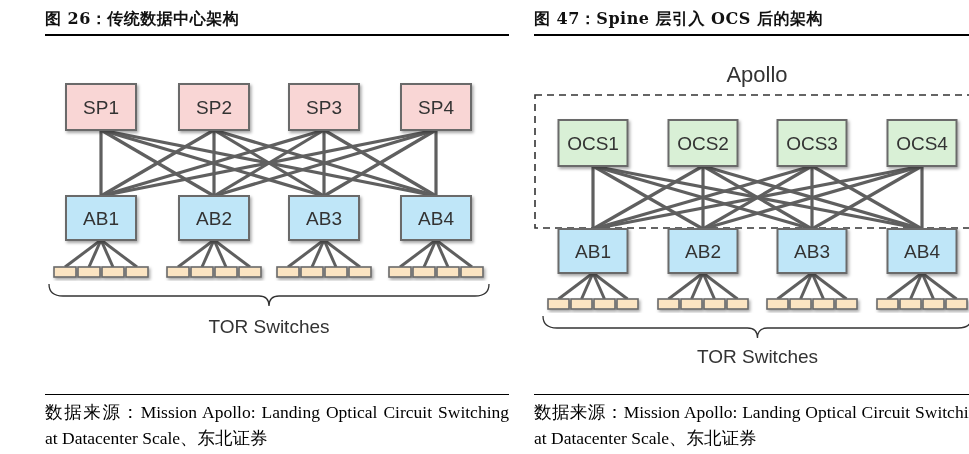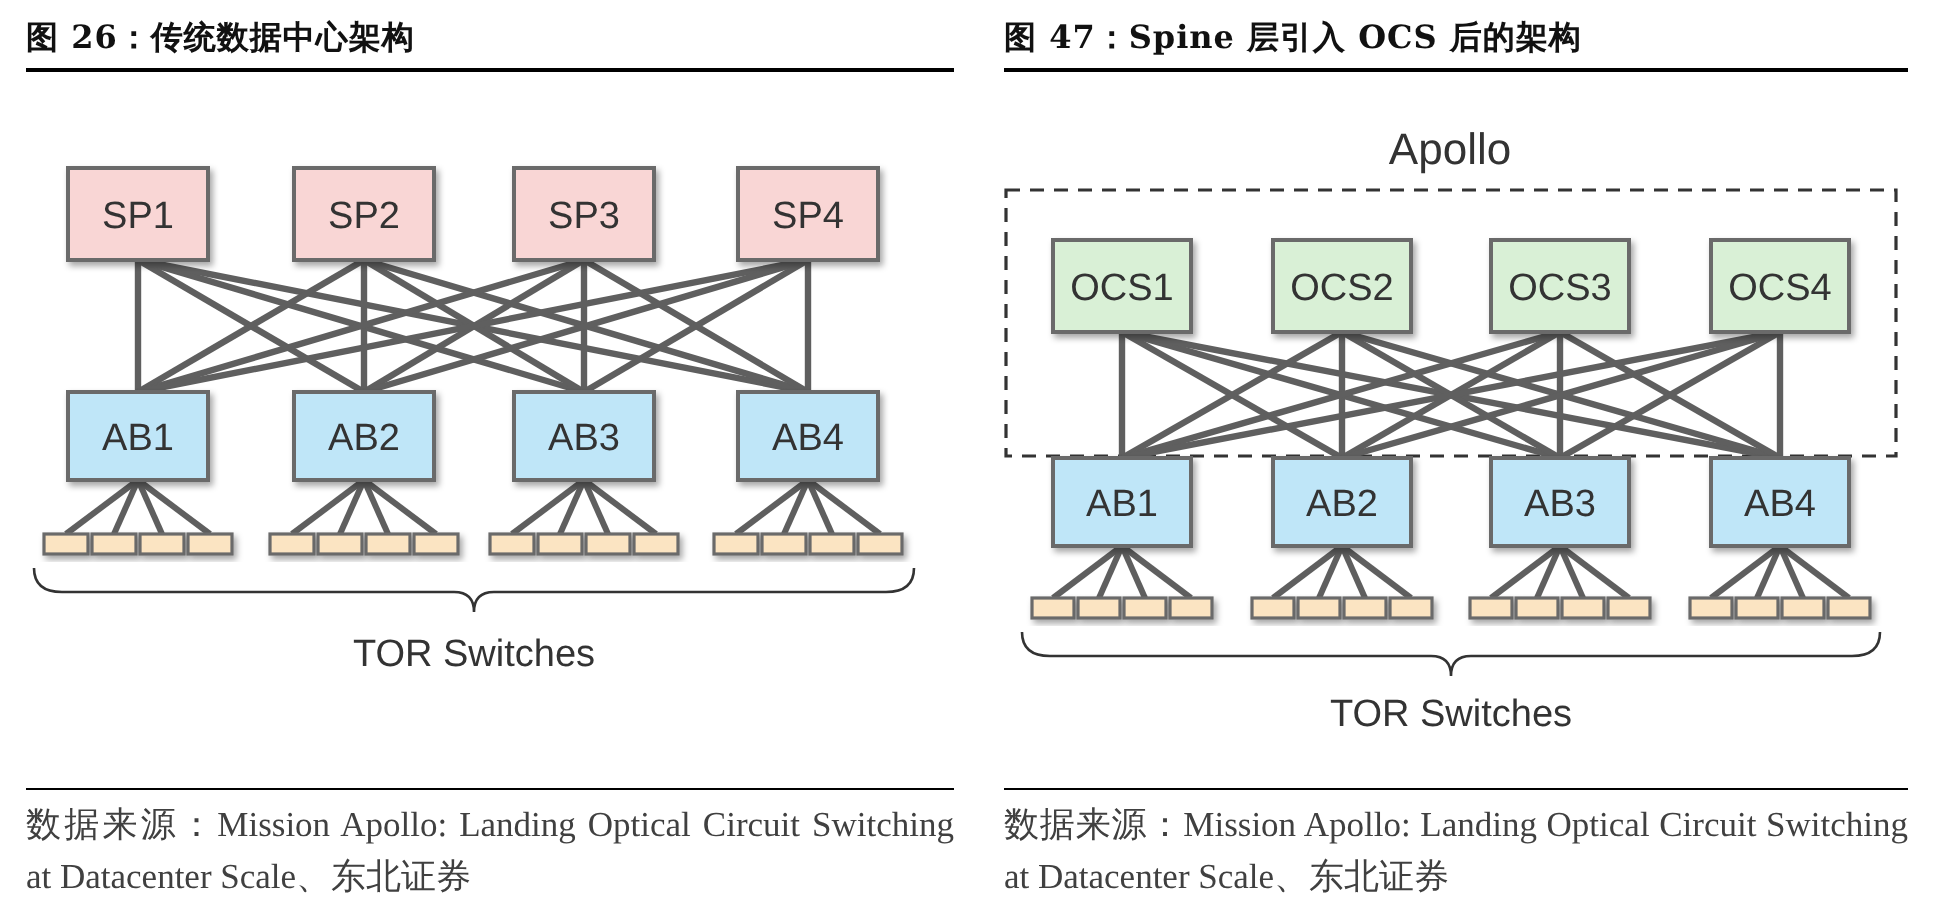--- a/index.html
+++ b/index.html
@@ -1,24 +1,24 @@
 <!DOCTYPE html>
 <html><head>
 <meta charset="utf-8">
 <style>
   html, body { margin: 0; padding: 0; background: #ffffff; }
   body { width: 969px; height: 454px; position: relative; overflow: hidden; font-family: "DejaVu Serif", serif; }
-  .panel { position: absolute; top: 0; width: 464px; height: 454px; }
+  .panel { position: absolute; top: 0; width: 464px; height: 454px; margin-left: 32px; }
   #panel-left { left: 13px; }
   #panel-right { left: 502px; width: 452px; }
   .fig-title { position: absolute; top: 9px; left: 0; font-family: "DejaVu Serif", serif; font-weight: bold; font-size: 16px; color: #111; letter-spacing: 0.5px; white-space: nowrap; }
   .rule { position: absolute; left: 0; right: 0; height: 1.5px; background: #000; }
   .rule.top { top: 34px; }
   .rule.bottom { top: 394px; height: 1px; }
-  .source { position: absolute; top: 399px; left: 0; right: 0; font-family: "Liberation Serif", serif; font-size: 17.5px; line-height: 26px; color: #404040; text-align: justify; text-align-last: left; }
+  .source { position: absolute; top: 399px; left: 0; right: 0; font-family: "Liberation Serif", serif; font-size: 17.5px; line-height: 26px; color: #000000; text-align: justify; text-align-last: left; }
   svg.diagram { position: absolute; left: 0; top: 0; overflow: visible; }
   .node-label { font-family: "Liberation Sans", sans-serif; font-size: 19px; fill: #333; }
   .caption-text { font-family: "Liberation Sans", sans-serif; font-size: 19px; fill: #333; }
   .apollo-text { font-family: "Liberation Sans", sans-serif; font-size: 22px; fill: #333; }
 </style>
 </head>
 <body>
 
 <div class="panel" id="panel-left">
   <div class="fig-title">图 26：传统数据中心架构</div>

